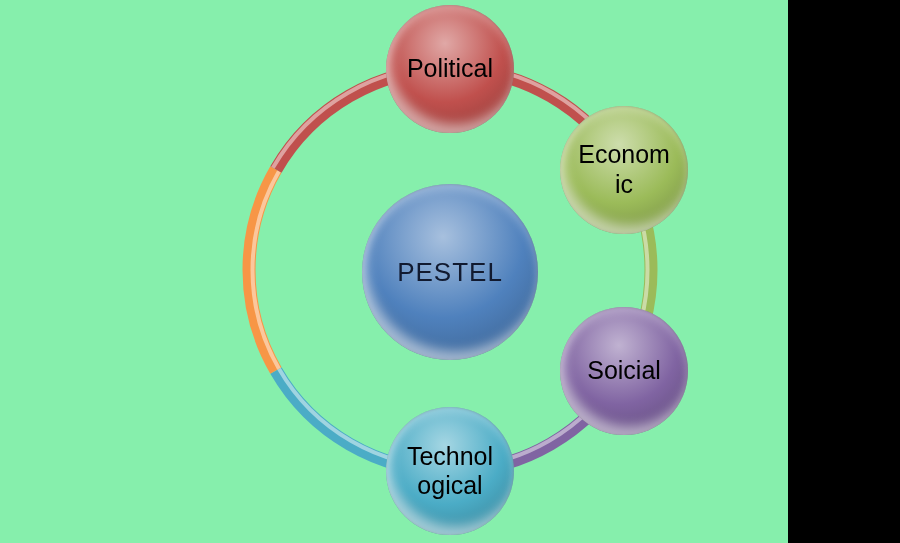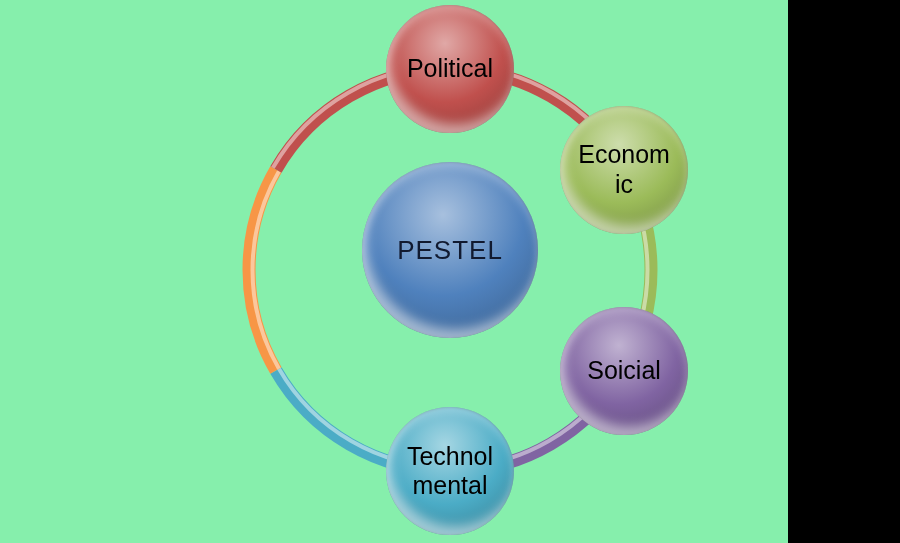--- a/index.html
+++ b/index.html
@@ -61,20 +61,20 @@
   </div>
   <div class="node sat" style="left: 560.071px; top: 105.5px; --light: rgb(205,221,172); --base: #9bbb59; --dark: rgb(112,135,64);">
     <span class="lbl">Econom
 ic</span>
   </div>
   <div class="node sat" style="left: 560.071px; top: 306.5px; align-items: center; --light: rgb(192,178,209); --base: #8064a2; --dark: rgb(92,72,117);">
     <span class="lbl">Soicial</span>
   </div>
   <div class="node sat" style="left: 386px; top: 407px; --light: rgb(165,214,227); --base: #4bacc6; --dark: rgb(54,124,143);">
     <span class="lbl">Technol
-mental</span>
+ogical</span>
   </div>
 
-  <div class="node center" style="left: 362px; top: 162px; --light: rgb(167,192,222); --base: #4f81bd; --dark: rgb(57,93,136);">
+  <div class="node center" style="left: 362px; top: 184px; --light: rgb(167,192,222); --base: #4f81bd; --dark: rgb(57,93,136);">
     <span class="lbl">PESTEL</span>
   </div>
 
 </div>
 
 </body></html>

